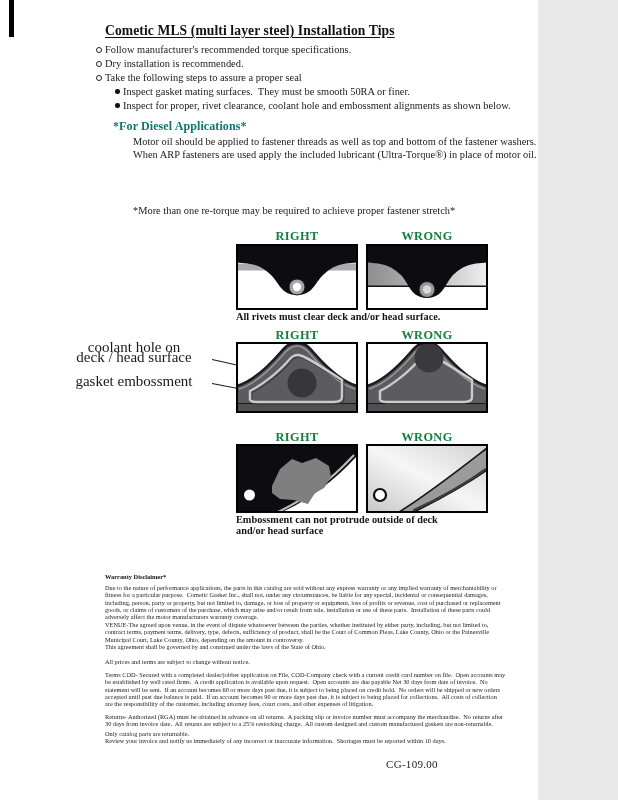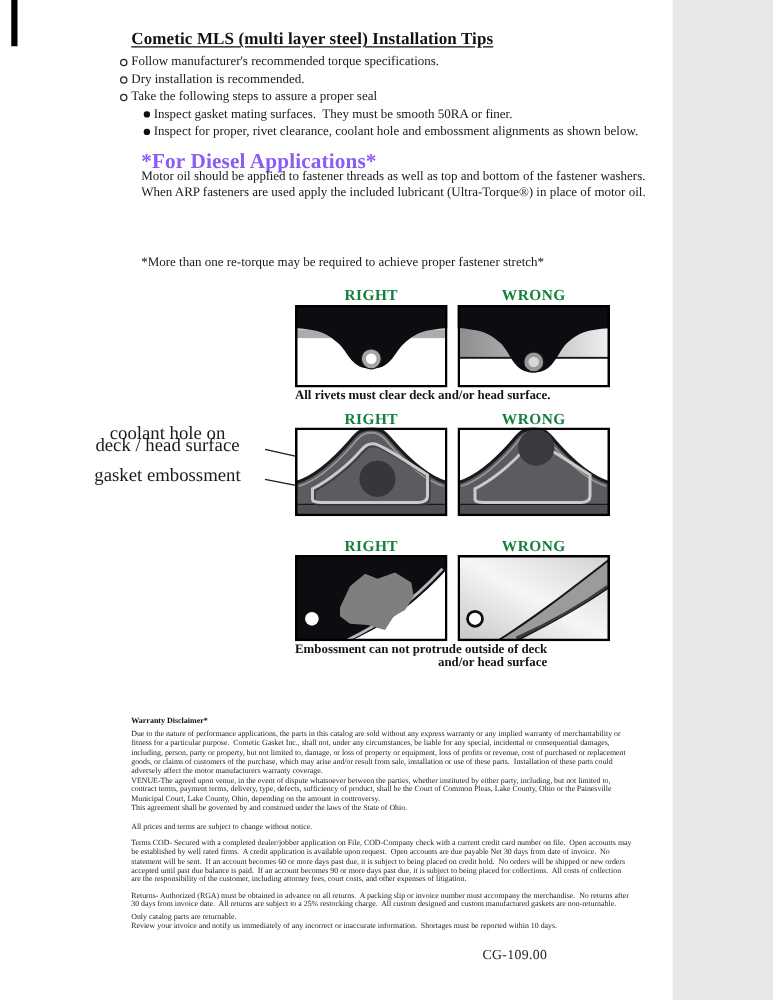--- a/index.html
+++ b/index.html
@@ -9,28 +9,28 @@
   .pre{white-space:pre;}
   .edge-mark{left:9px;top:0;width:5px;height:37px;background:#000;}
   .title{left:105px;top:23px;font-size:13.6px;font-weight:bold;color:#111;
          text-decoration:underline;text-underline-offset:2px;letter-spacing:.1px;}
   .tips{left:96px;top:43px;font-size:10.4px;line-height:13.9px;color:#1a1a1a;}
   .tip-row{position:relative;height:13.9px;}
   .m1{position:absolute;left:0;top:4px;width:4px;height:4px;border:1px solid #222;border-radius:50%;}
   .m2{position:absolute;left:19px;top:4.5px;width:4.5px;height:4.5px;background:#111;border-radius:50%;}
   .t1{position:absolute;left:9px;white-space:pre;}
   .t2{position:absolute;left:27px;white-space:pre;}
-  .h2{left:113px;top:119px;font-size:17px;font-weight:bold;color:#8b5cf6;letter-spacing:.1px;}
-  .body{font-size:10.4px;line-height:12.7px;color:#1a1a1a;}
+  .h2{left:113px;top:119px;font-size:12px;font-weight:bold;color:#0f766e;letter-spacing:.1px;}
+  .body{font-size:10.4px;line-height:12.7px;color:#1a1a1a;margin-left:20px;}
   .p1{left:113px;top:136px;}
   .p2{left:113px;top:164.5px;}
   .p3{left:113px;top:205px;}
   .dlabel{width:122px;text-align:center;font-size:12.3px;font-weight:bold;color:#15803d;letter-spacing:.4px;}
   .dbox{width:122px;}
-  .cap{font-size:10.3px;font-weight:bold;color:#141414;line-height:11.2px;text-align:right;}
+  .cap{font-size:10.3px;font-weight:bold;color:#141414;line-height:11.2px;}
   .sidelabel{width:152px;text-align:center;font-size:15px;line-height:9.6px;color:#1a1a1a;}
   .leader{height:1.3px;background:#1c1c1c;transform-origin:0 50%;}
   .legal{font-size:6.3px;line-height:7.3px;color:#222;}
   .legal-h{font-weight:bold;font-size:6.4px;color:#111;}
   .footer{left:386px;top:758px;font-size:11px;color:#222;letter-spacing:.3px;}
   svg{display:block;}
 </style>
 </head>
 <body>
 

